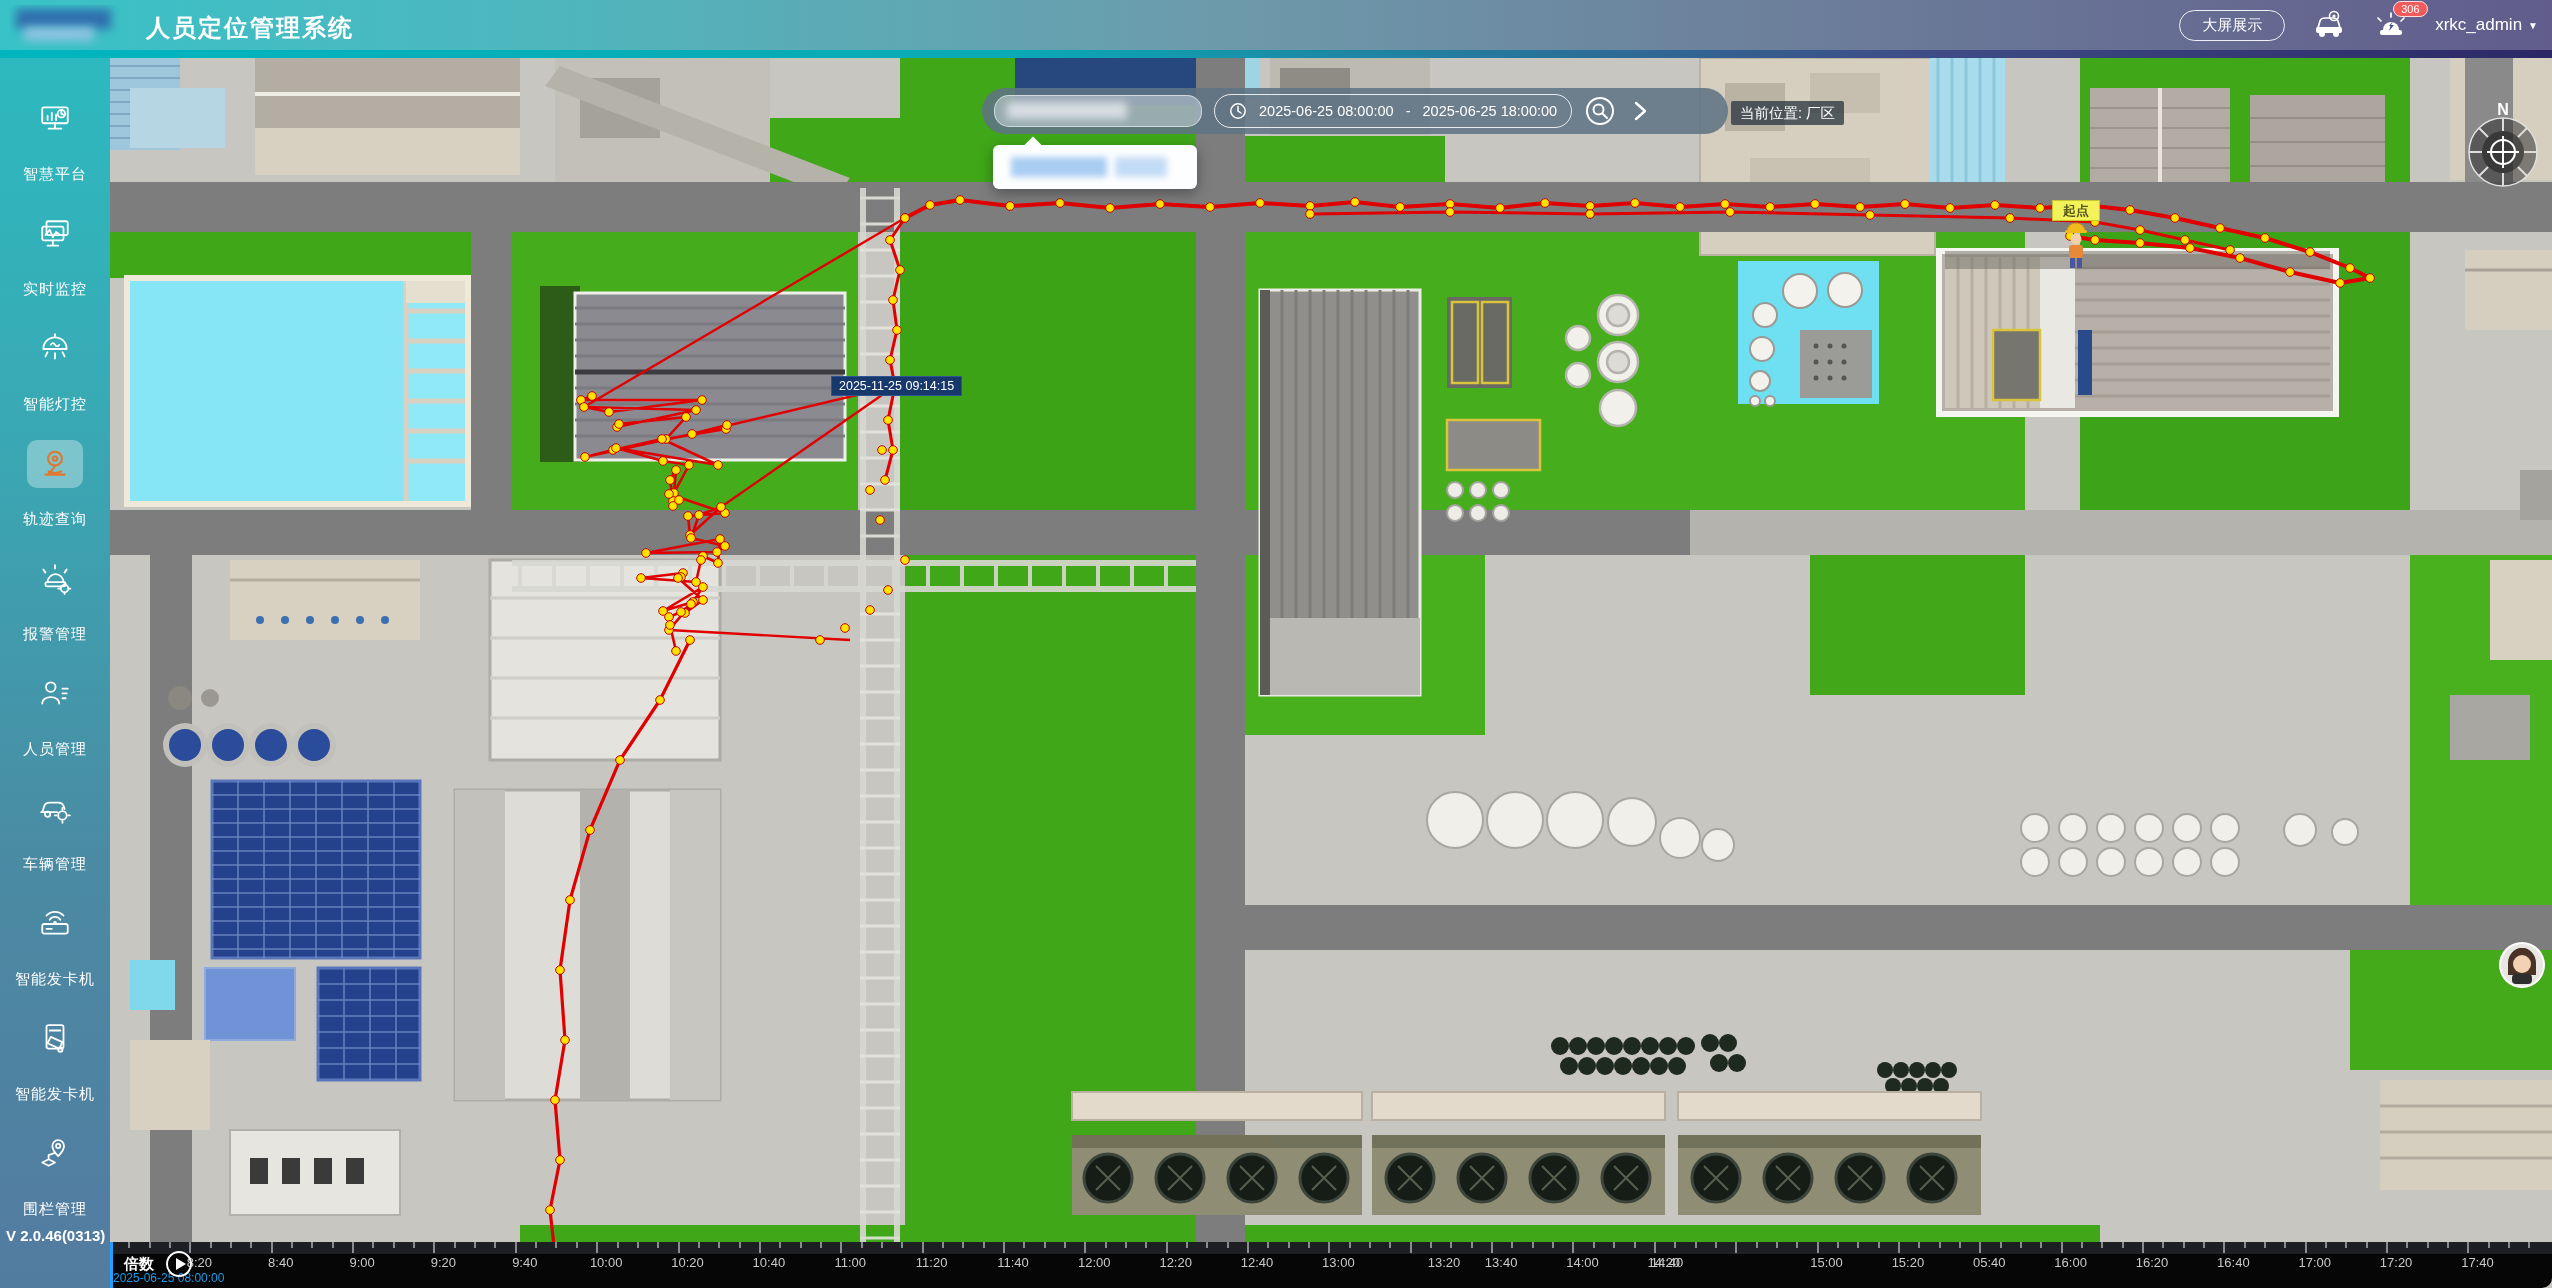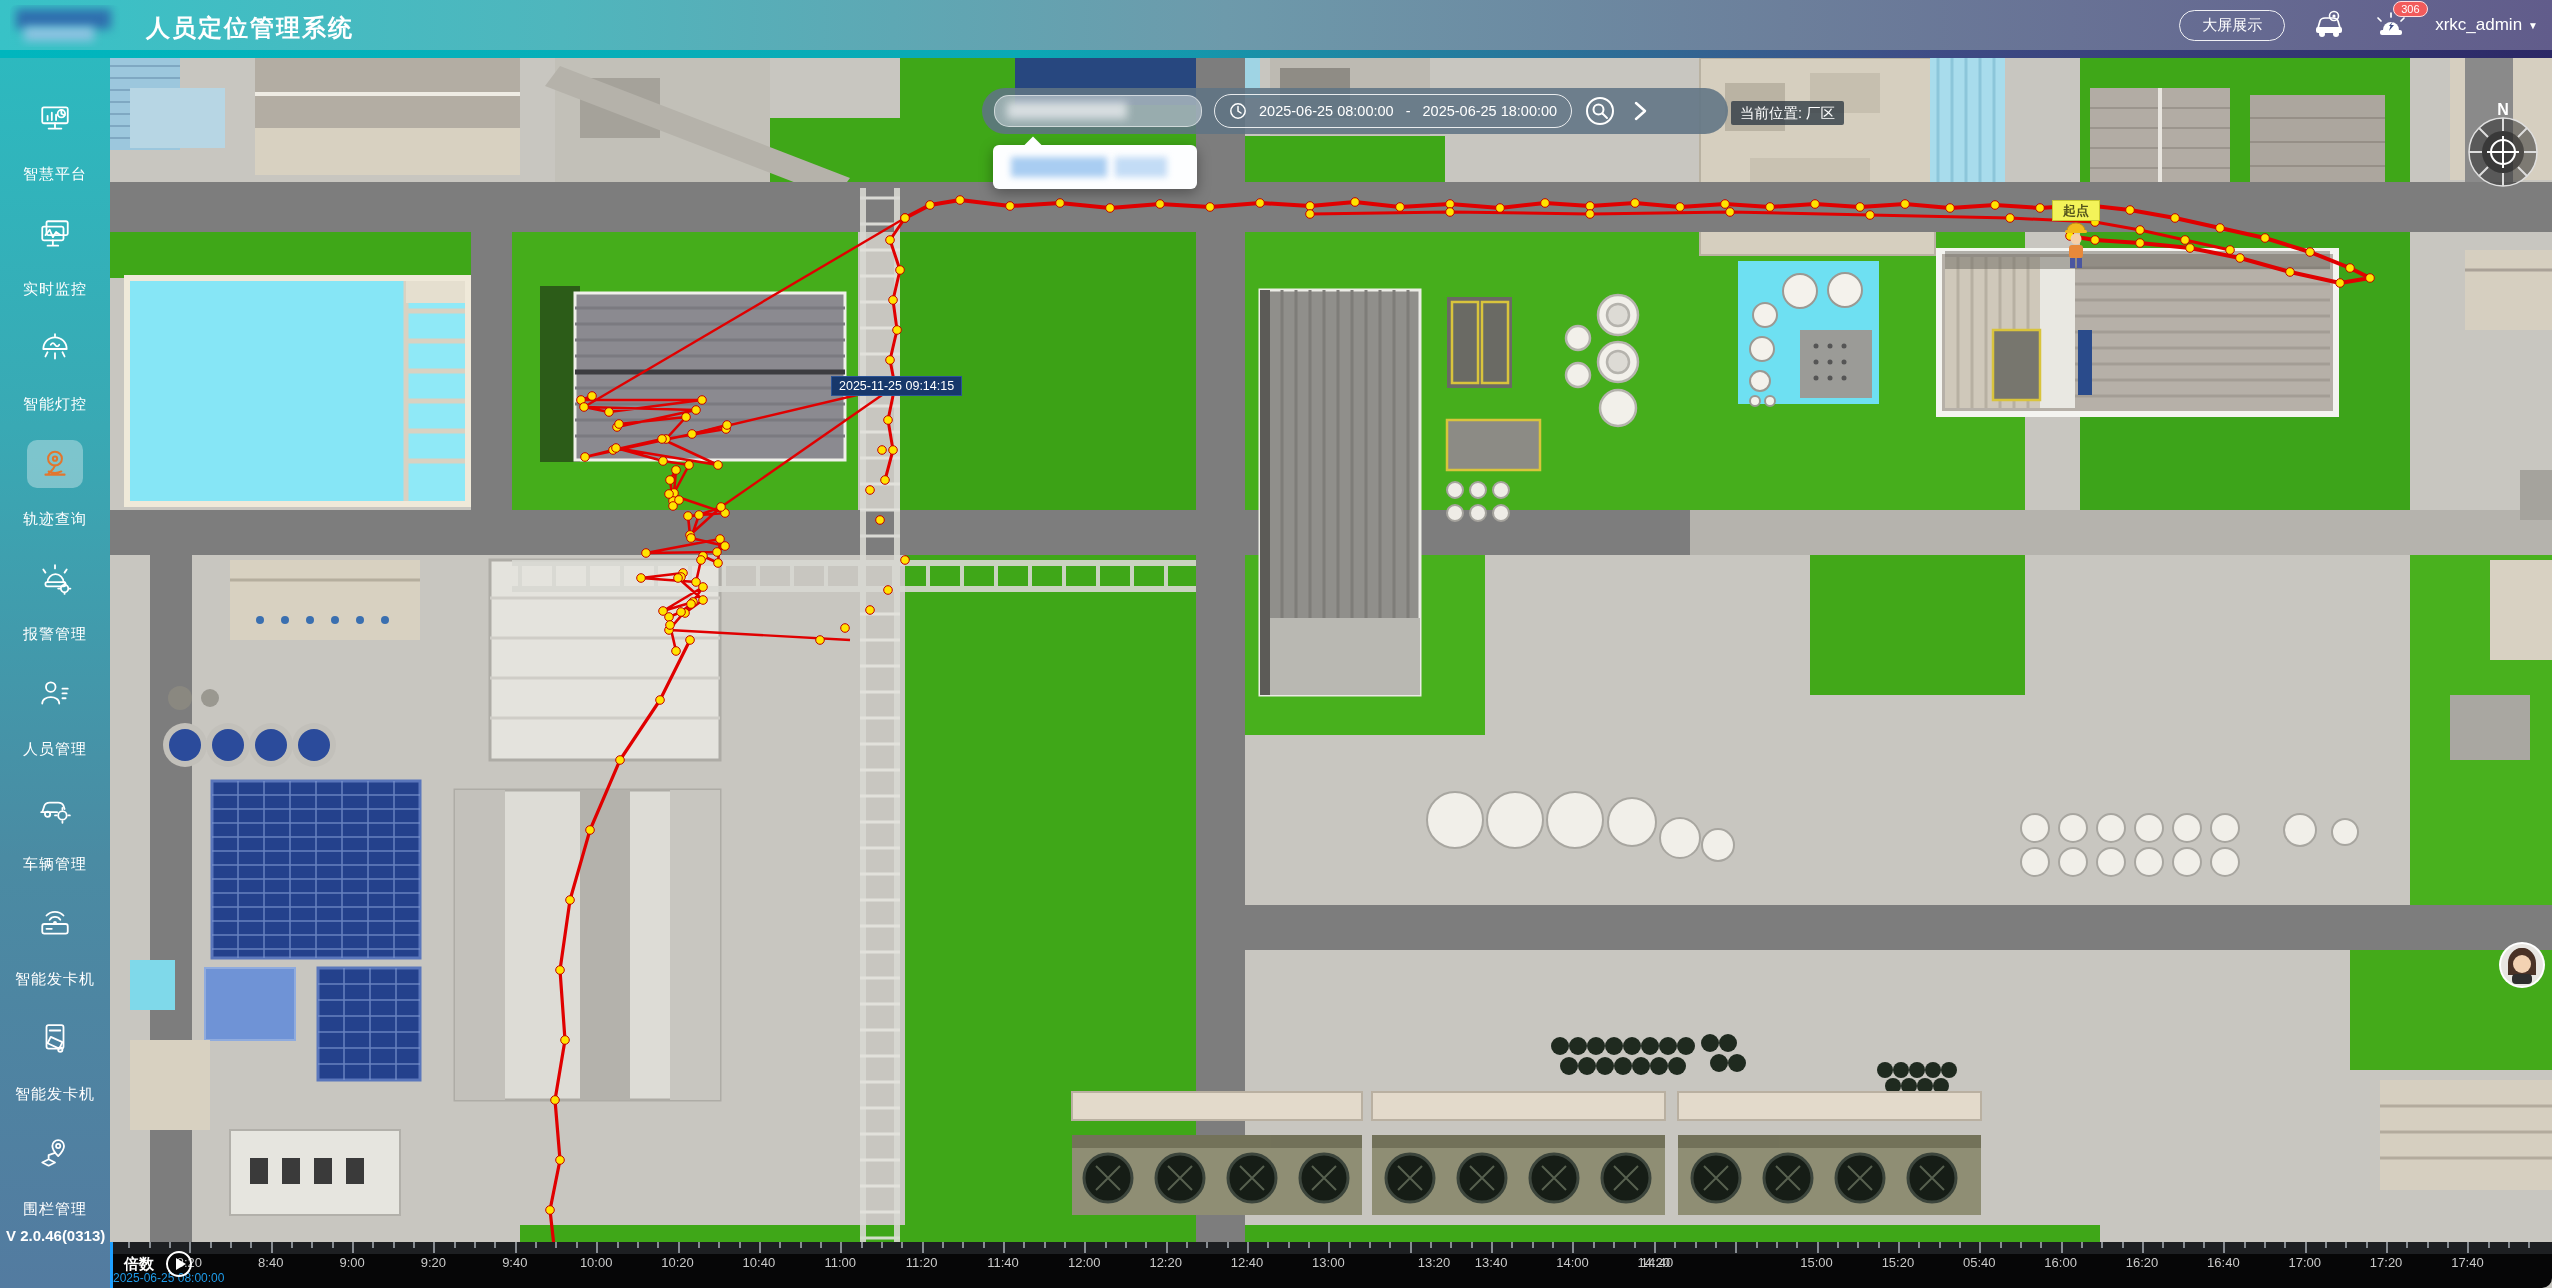--- a/index.html
+++ b/index.html
@@ -51,21 +51,21 @@
     color:#fff;font-size:14.5px;display:flex;align-items:center;z-index:20;border-radius:2px;}
   #map-tooltip{position:absolute;left:831px;top:376px;background:#17386b;border:1px solid #2c5496;color:#fff;
     font-size:12.5px;padding:2px 7px;z-index:15;white-space:nowrap;}
   #start-label{position:absolute;left:2052px;top:200px;width:46px;height:19px;background:#f3f359;border:1px solid #c6c62f;
     color:#55551c;font-size:13px;font-weight:bold;display:flex;align-items:center;justify-content:center;z-index:15;}
   
   #timeline{position:absolute;left:110px;top:1242px;width:2442px;height:46px;background:#060607;
     border-bottom-right-radius:10px;z-index:28;overflow:hidden;}
   #tickstrip{position:absolute;left:0;top:0;width:100%;height:12px;background:#1d1f22;}
   .tick{position:absolute;top:0;width:2px;background:#9aa0a6;opacity:.85;}
-  .tlabel{position:absolute;top:13px;transform:translateX(-50%);color:#c9c9c9;font-size:13px;}
+  .tlabel{position:absolute;top:13px;transform:translateX(-50%);color:#c9c9c9;font-size:13px;padding-left:20px;}
   #progress-line{position:absolute;left:0;top:0;width:3px;height:46px;background:#1fa0ff;}
   #speed-label{position:absolute;left:14px;top:13px;color:#fff;font-size:15px;font-weight:bold;z-index:3;}
   #play-btn{position:absolute;left:56px;top:9px;width:26px;height:26px;border-radius:50%;border:2px solid #fff;
     background:transparent;cursor:pointer;z-index:3;}
   #play-btn:before{content:"";position:absolute;left:8px;top:5px;border-left:10px solid #fff;
     border-top:6px solid transparent;border-bottom:6px solid transparent;}
   #cur-time{position:absolute;left:3px;top:29px;color:#1e9be8;font-size:12px;z-index:2;white-space:nowrap;}
   
   .wht{stroke:#fff;fill:none;stroke-width:1.7;stroke-linecap:round;stroke-linejoin:round;}
   .org{stroke:#e2762d;fill:none;stroke-width:1.9;stroke-linecap:round;stroke-linejoin:round;}

